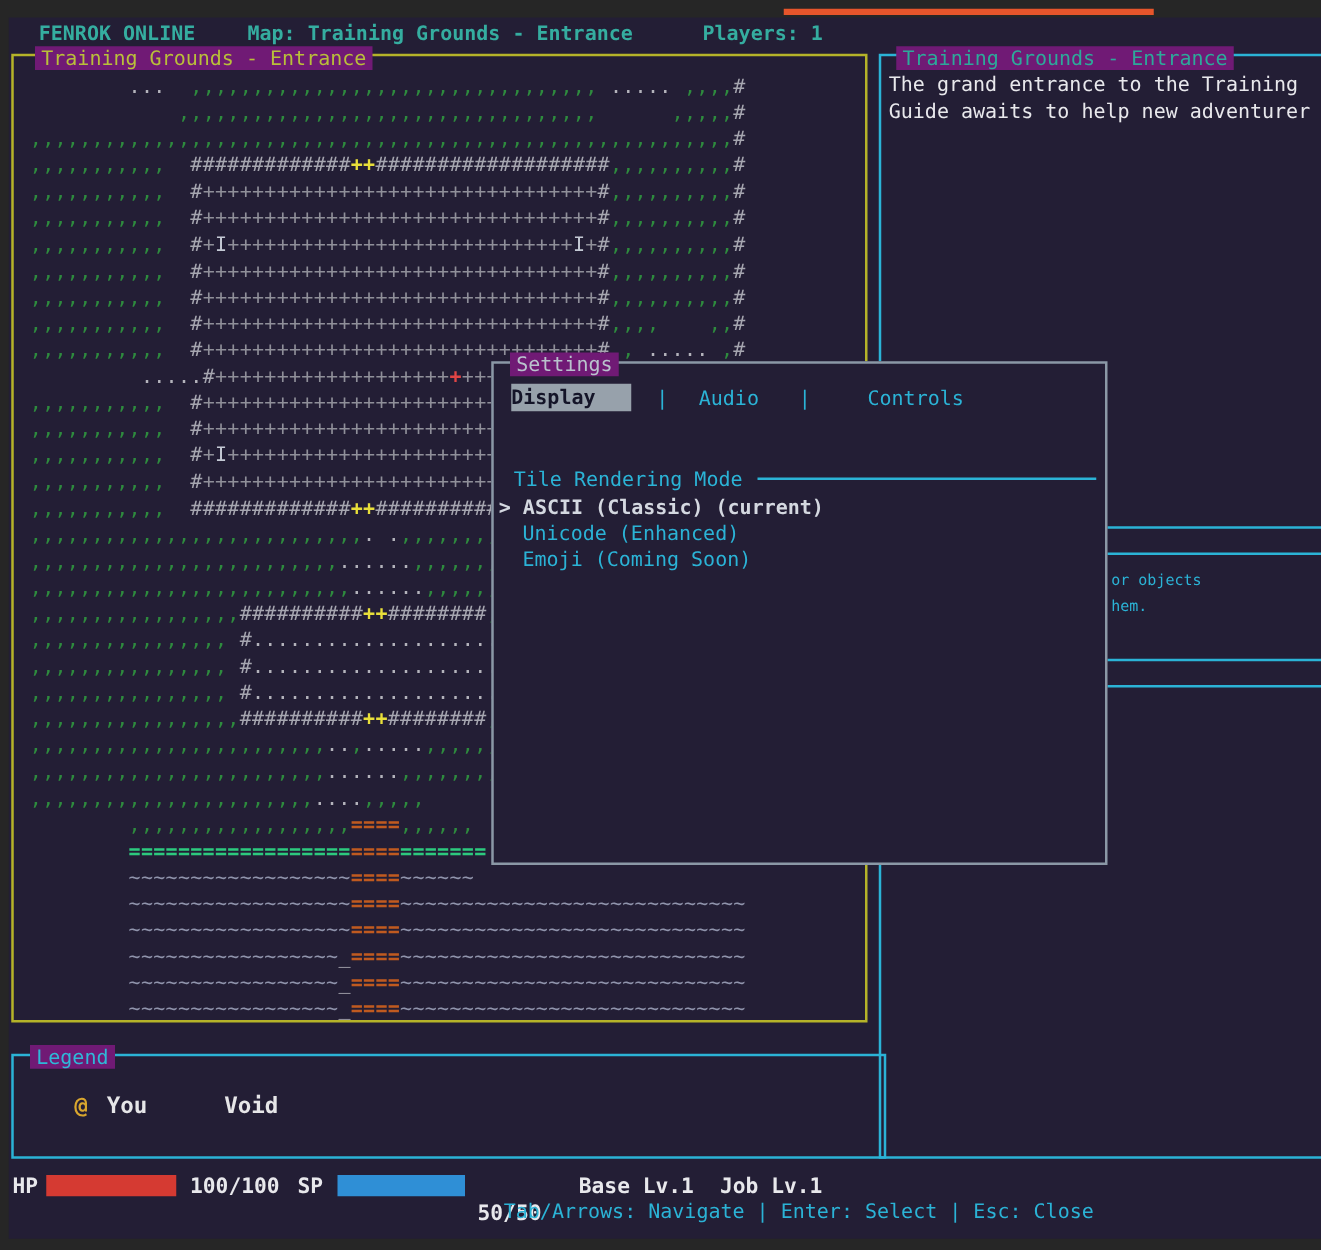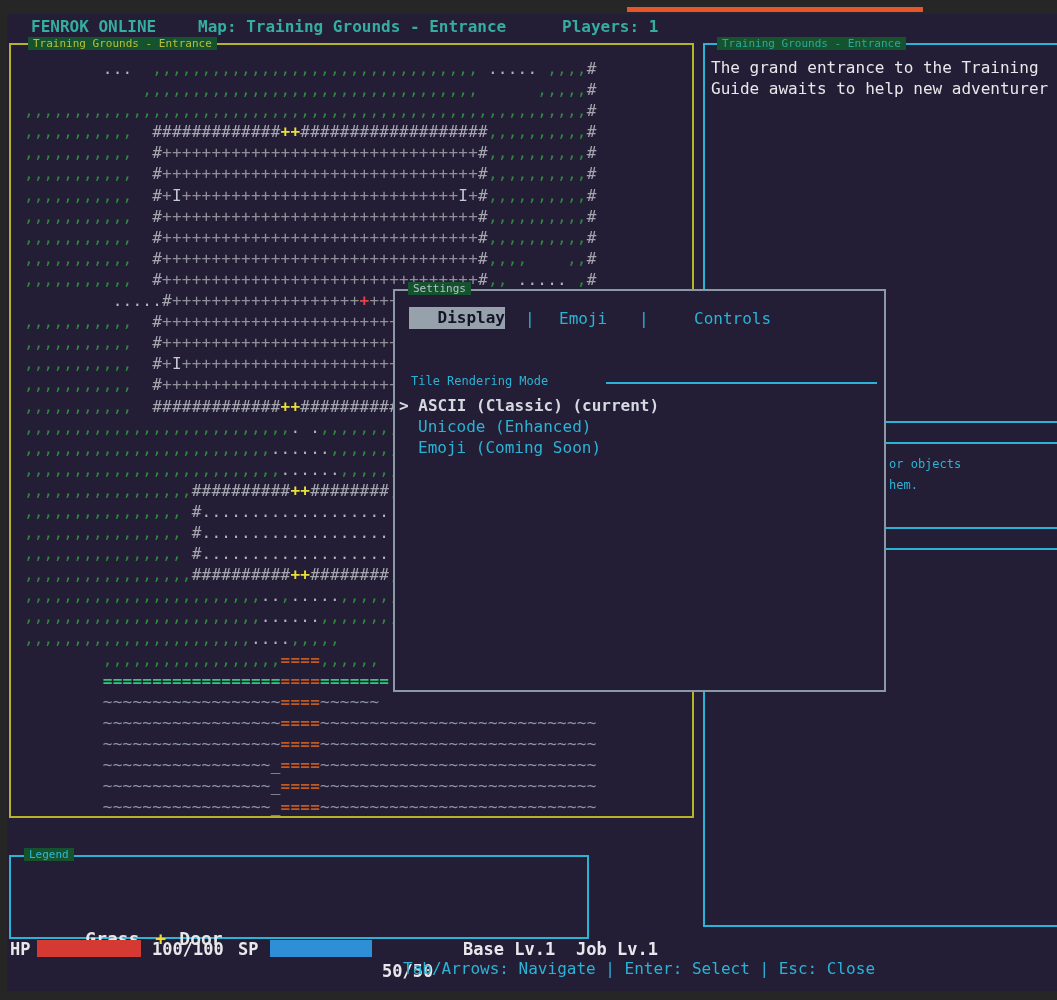--- a/index.html
+++ b/index.html
@@ -19,27 +19,27 @@
     background:#e6552b;
   }
   
   .topbar span{position:absolute;top:17px;font-size:16px;font-weight:bold;color:#35ada0;white-space:pre;margin-left:11px;}
   .tb-app{left:20px;}
   .tb-map{left:187px;}
   .tb-players{left:551px;}
   
   .panel{position:absolute;box-sizing:border-box;background:transparent;}
   .panel-title{
-    position:absolute;font-size:11px;background:#14532d;padding:0 5px;white-space:pre;
+    position:absolute;font-size:16px;background:#701a75;padding:0 5px;white-space:pre;
   }
   .map-panel{left:9px;top:43px;width:685px;height:775px;border:2px solid #b5b329;}
   .map-title{left:17px;top:-8px;color:#b9bf3a;}
   .info-panel{left:703px;top:43px;width:420px;height:884px;border:2px solid #2bb3d6;}
   .info-title{left:12px;top:-8px;color:#2da99a;}
-  .legend-panel{left:9px;top:843px;width:580px;height:84px;border:2px solid #2bb3d6;margin-top:12px;}
+  .legend-panel{left:9px;top:843px;width:700px;height:84px;border:2px solid #2bb3d6;}
   .legend-title{left:13px;top:-9px;color:#2fb8d8;}
   
   #map-rows{
     position:absolute;left:3px;top:13px;
     font-size:16px;line-height:21.1px;letter-spacing:0.24px;white-space:pre;
   }
   .map-row{height:21.1px;}
   .m-g{color:#2e8b3e;}
   .m-w{color:#a6a6b0;}
   .m-f{color:#8f8f99;}
@@ -67,29 +67,29 @@
   
   .settings-dialog{
     position:absolute;left:393px;top:289px;width:493px;height:403px;
     box-sizing:border-box;background:#231e35;border:2px solid #8b98a6;z-index:10;
   }
   .settings-title{left:13px;top:-9px;color:#b9c2cd;}
   .tab-row{position:absolute;left:0;top:17px;width:100%;height:24px;}
   .tab{position:absolute;font-size:16px;white-space:pre;cursor:default;}
   .tab-active{
     left:14px;top:-1px;width:96px;height:22px;background:#97a1ab;color:#141428;
-    font-weight:bold;text-align:right;line-height:22px;
+    font-weight:bold;text-align:left;line-height:22px;
   }
   .tab-plain{color:#2bb3d6;top:1px;}
   .tab-audio{left:164px;}
   .tab-controls{left:299px;}
   .tab-sep{position:absolute;top:1px;font-size:16px;color:#2bb3d6;}
   .sep-1{left:130px;}
   .sep-2{left:244px;}
-  .section-title{position:absolute;left:16px;top:83px;font-size:12px;color:#2bb3d6;white-space:pre;}
+  .section-title{position:absolute;left:16px;top:83px;font-size:16px;color:#2bb3d6;white-space:pre;}
   .section-line{position:absolute;left:211px;top:91px;width:271px;height:2px;background:#2bb3d6;}
   .opt{position:absolute;font-size:16px;white-space:pre;cursor:default;}
   .opt-0{left:4px;top:105px;color:#d4d8e0;font-weight:bold;}
   .opt-1{left:23px;top:126px;color:#2bb3d6;}
   .opt-2{left:23px;top:147px;color:#2bb3d6;}
   
   .lg-row{position:absolute;left:5px;font-size:18px;font-weight:bold;white-space:pre;}
   .lg-r0{top:8px;}
   .lg-r1{top:29px;}
   .lg-r2{top:50px;}
@@ -146,35 +146,35 @@
   <span class="info-frag frag-2">hem.</span>
   <div class="info-divider div-3"></div>
   <div class="info-divider div-4"></div>
 </div>
 
 <div class="settings-dialog">
   <span class="panel-title settings-title">Settings</span>
   <div class="tab-row">
     <span class="tab tab-active">Display</span>
     <span class="tab-sep sep-1">|</span>
-    <span class="tab tab-plain tab-audio">Emoji</span>
+    <span class="tab tab-plain tab-audio">Audio</span>
     <span class="tab-sep sep-2">|</span>
     <span class="tab tab-plain tab-controls">Controls</span>
   </div>
   <span class="section-title">Tile Rendering Mode</span>
   <div class="section-line"></div>
   <div class="opt opt-0"><span>&gt;</span> <span>ASCII (Classic) (current)</span></div>
   <div class="opt opt-1">Unicode (Enhanced)</div>
   <div class="opt opt-2">Emoji (Coming Soon)</div>
 </div>
 
 <div class="panel legend-panel">
   <span class="panel-title legend-title">Legend</span>
-  <div class="lg-row lg-r2">
-    <span class="lg-sym" data-c="grass">,</span><span class="lg-label">Grass</span><span class="lg-sym2" data-c="door">+</span><span class="lg-label2">Door</span>
+  <div class="lg-row lg-r0">
+    <span class="lg-sym" data-c="gold">@</span><span class="lg-label">You</span><span class="lg-sym2" data-c="dim"></span><span class="lg-label2">Void</span>
   </div>
 </div>
 
 <div class="status">
   <span class="st-hp">HP</span>
   <span class="st-hpval">100/100</span>
   <span class="st-sp">SP</span>
   <span class="st-spval">50/50</span>
   <span class="st-base">Base Lv.1</span>
   <span class="st-job">Job Lv.1</span>

